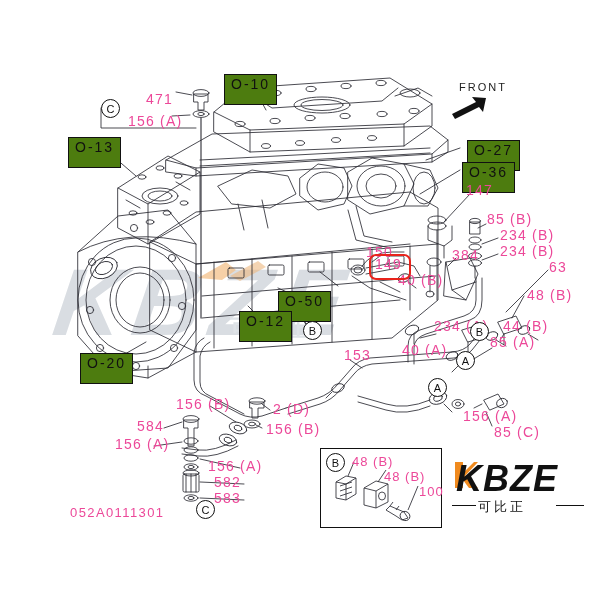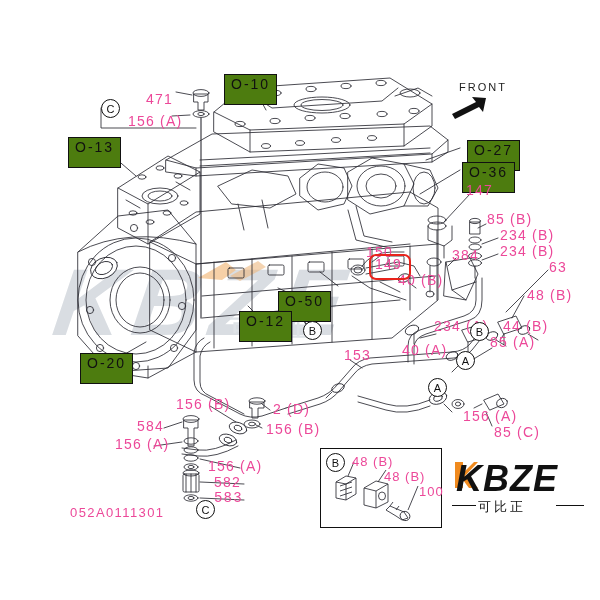--- a/index.html
+++ b/index.html
@@ -430,21 +430,21 @@
   <div class="lbl" style="left:344px;top:348px;">153</div>
   <div class="lbl" style="left:463px;top:409px;">156 (A)</div>
   <div class="lbl" style="left:494px;top:425px;">85 (C)</div>
   <div class="lbl" style="left:176px;top:397px;">156 (B)</div>
   <div class="lbl" style="left:273px;top:402px;">2 (D)</div>
   <div class="lbl" style="left:266px;top:422px;">156 (B)</div>
   <div class="lbl" style="left:137px;top:419px;">584</div>
   <div class="lbl" style="left:115px;top:437px;">156 (A)</div>
   <div class="lbl" style="left:208px;top:459px;">156 (A)</div>
   <div class="lbl" style="left:214px;top:475px;">582</div>
-  <div class="lbl" style="left:214px;top:491px;font-family:Liberation Mono, monospace;">583</div>
+  <div class="lbl" style="left:214px;top:491px;">583</div>
 
   <div class="hl" style="left:369px;top:254px;width:38px;height:22px;"></div>
 
   <div class="circ" style="left:101px;top:99px;">C</div>
   <div class="circ" style="left:303px;top:321px;">B</div>
   <div class="circ" style="left:470px;top:322px;">B</div>
   <div class="circ" style="left:456px;top:351px;">A</div>
   <div class="circ" style="left:428px;top:378px;">A</div>
   <div class="circ" style="left:196px;top:500px;">C</div>
 

